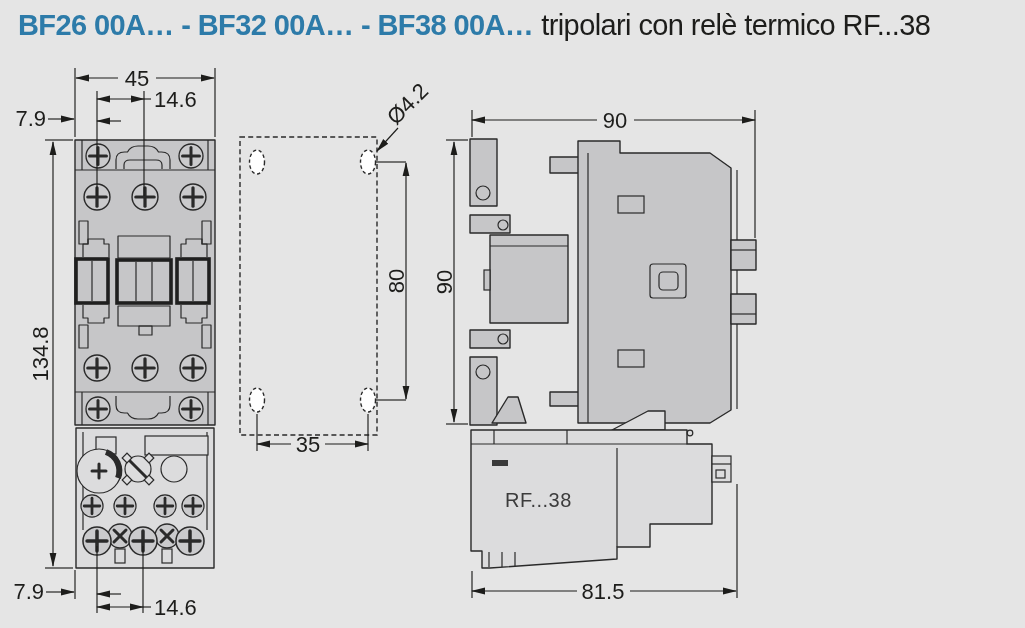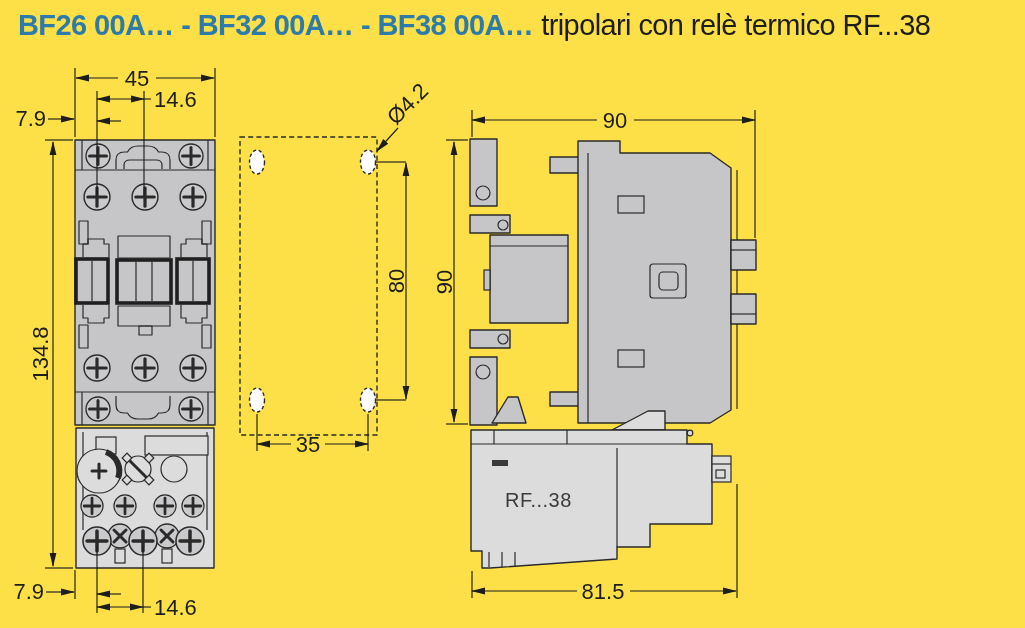--- a/index.html
+++ b/index.html
@@ -1,16 +1,16 @@
 <!DOCTYPE html>
 <html><head>
 <meta charset="utf-8">
 <style>
   html,body{margin:0;padding:0;background:#fff;width:1025px;height:628px;overflow:hidden;}
-  #stage{position:relative;width:1025px;height:628px;background:#fde047;font-family:"Liberation Sans",sans-serif;}
+  #stage{position:relative;width:1025px;height:628px;background:#e5e5e5;font-family:"Liberation Sans",sans-serif;}
   #titlebar{position:absolute;top:9px;left:18px;white-space:nowrap;font-size:29px;letter-spacing:-0.6px;}
   #titlebar .models{color:#2d7ba9;font-weight:bold;}
   #titlebar .desc{color:#1d1d1b;font-weight:normal;margin-left:8px;}
   svg{position:absolute;left:0;top:0;}
   .body{fill:#c6c6c8;stroke:#2a2a2a;stroke-width:1.4;stroke-linejoin:round;}
   .rbody{fill:#dcdcdd;stroke:#2a2a2a;stroke-width:1.4;stroke-linejoin:round;}
   .det{fill:none;stroke:#2a2a2a;stroke-width:1.2;stroke-linejoin:round;}
   .detf{fill:#c6c6c8;stroke:#2a2a2a;stroke-width:1.2;}
   .detr{fill:#dcdcdd;stroke:#2a2a2a;stroke-width:1.2;}
   .thick{fill:none;stroke:#1f1f1f;stroke-width:3.6;}

